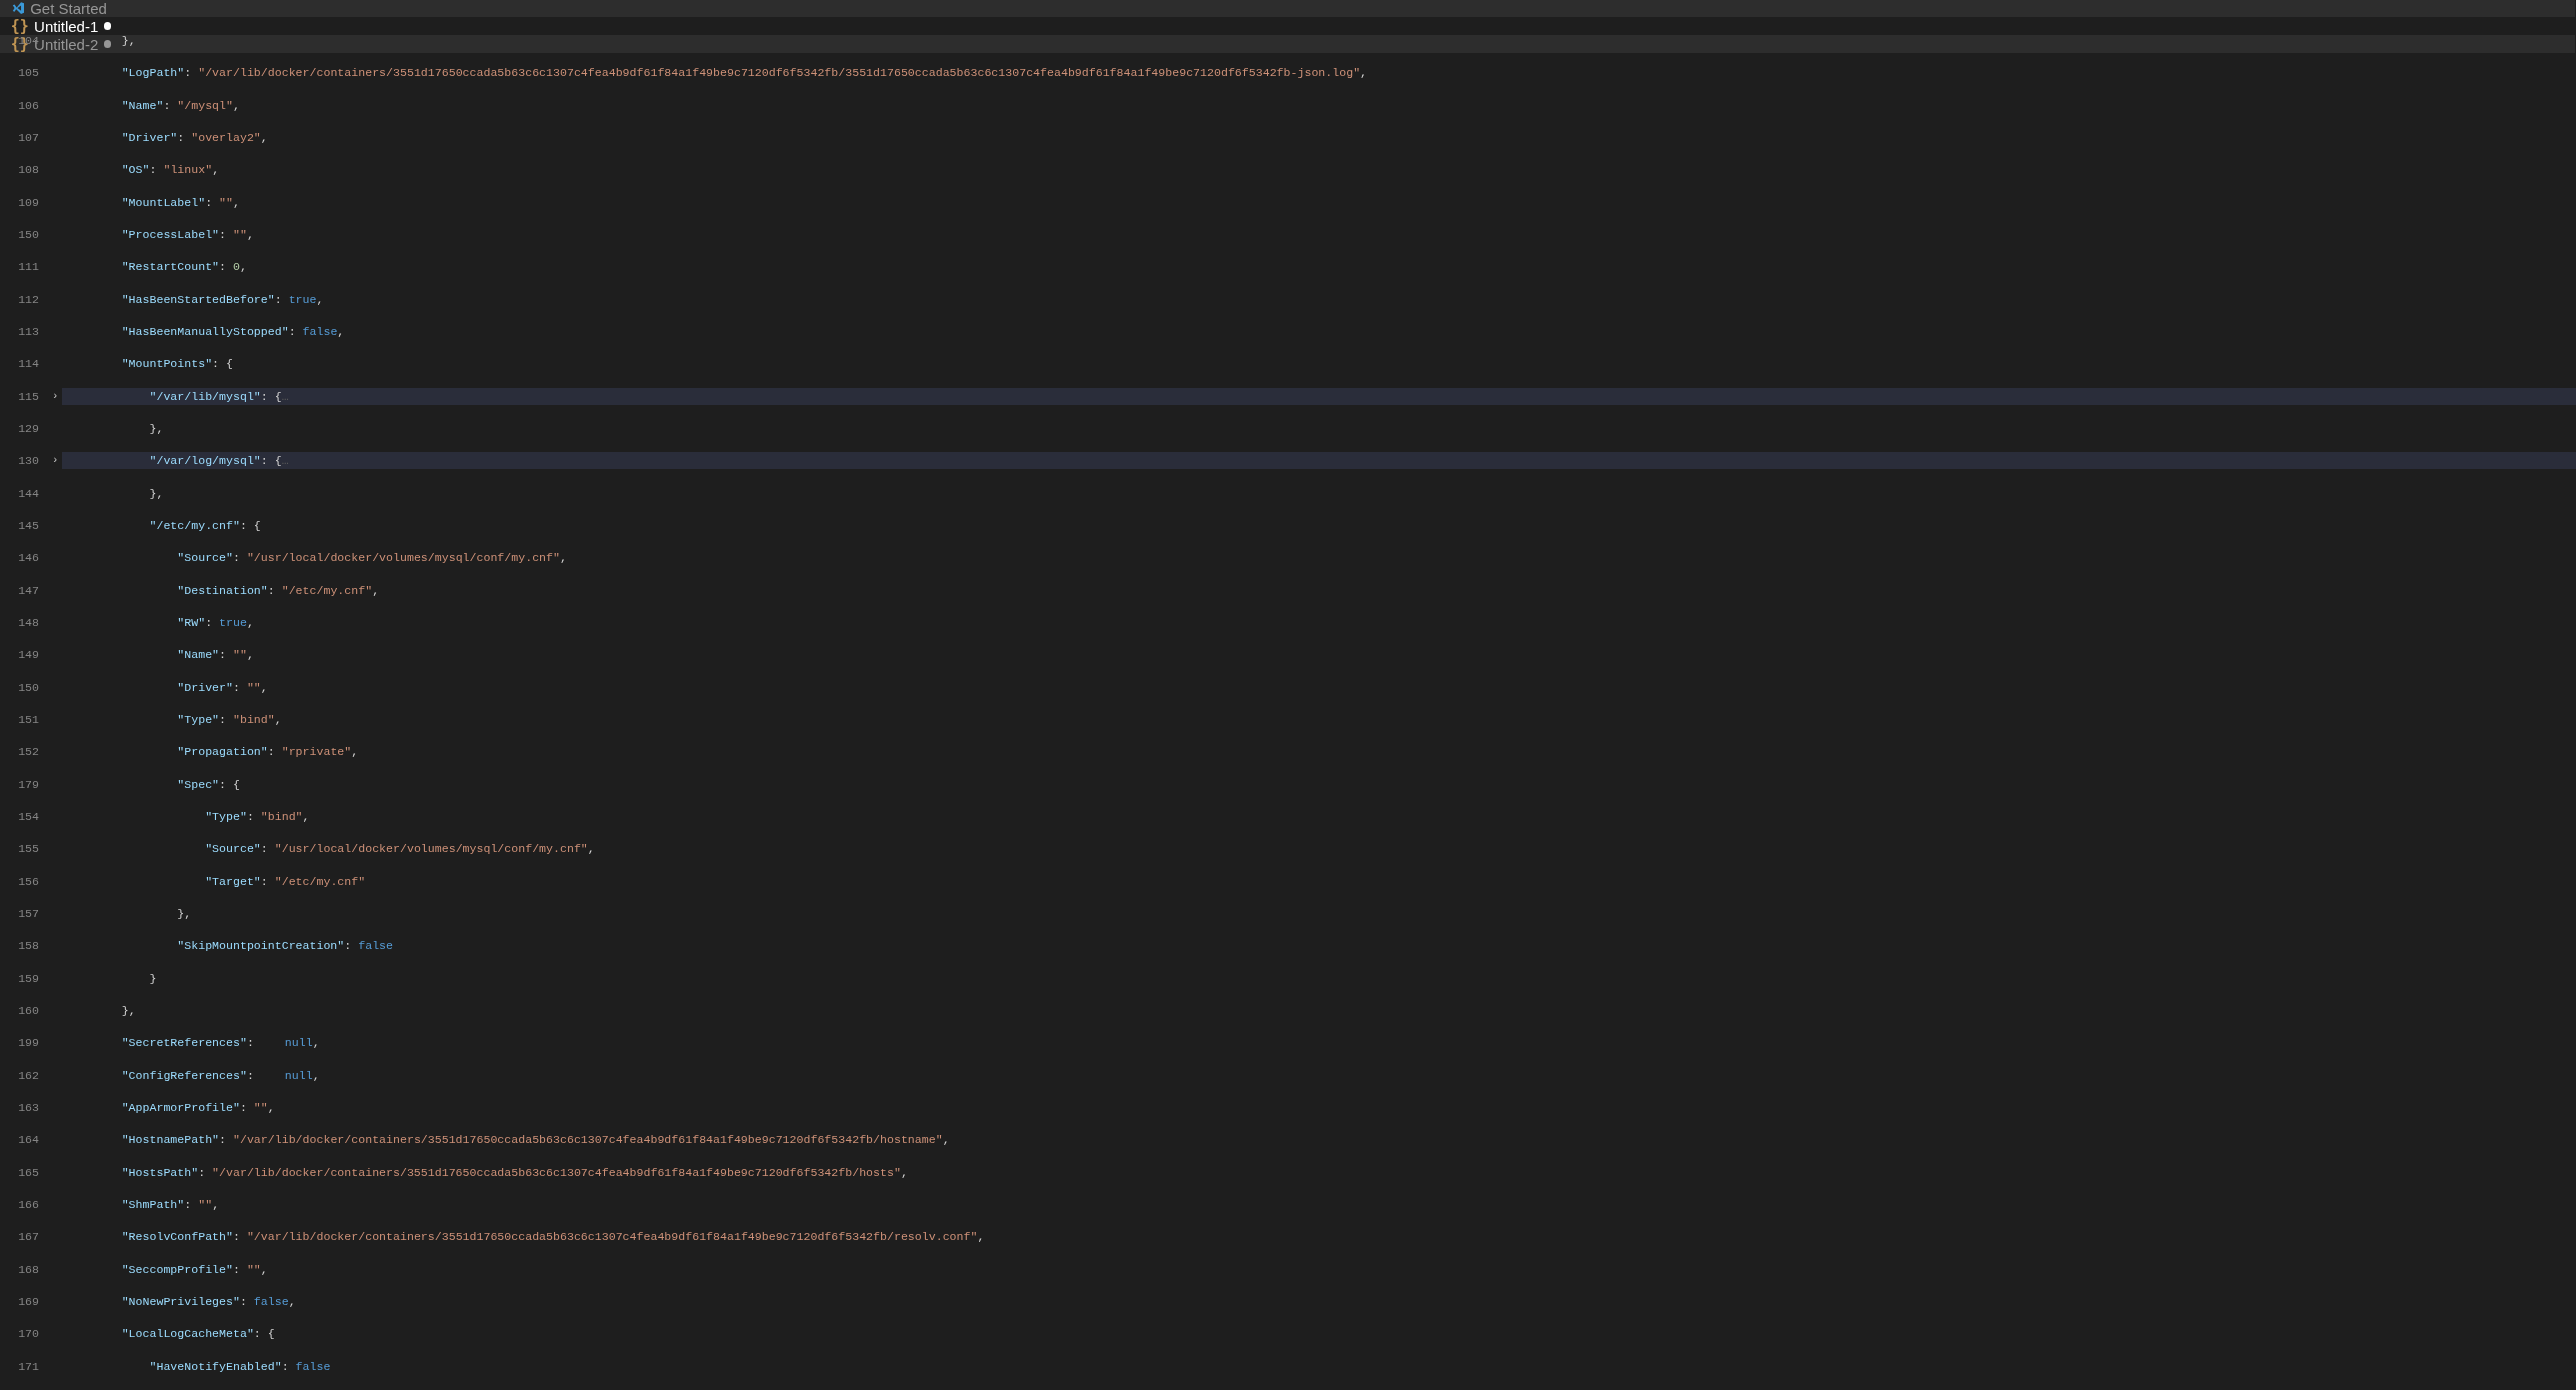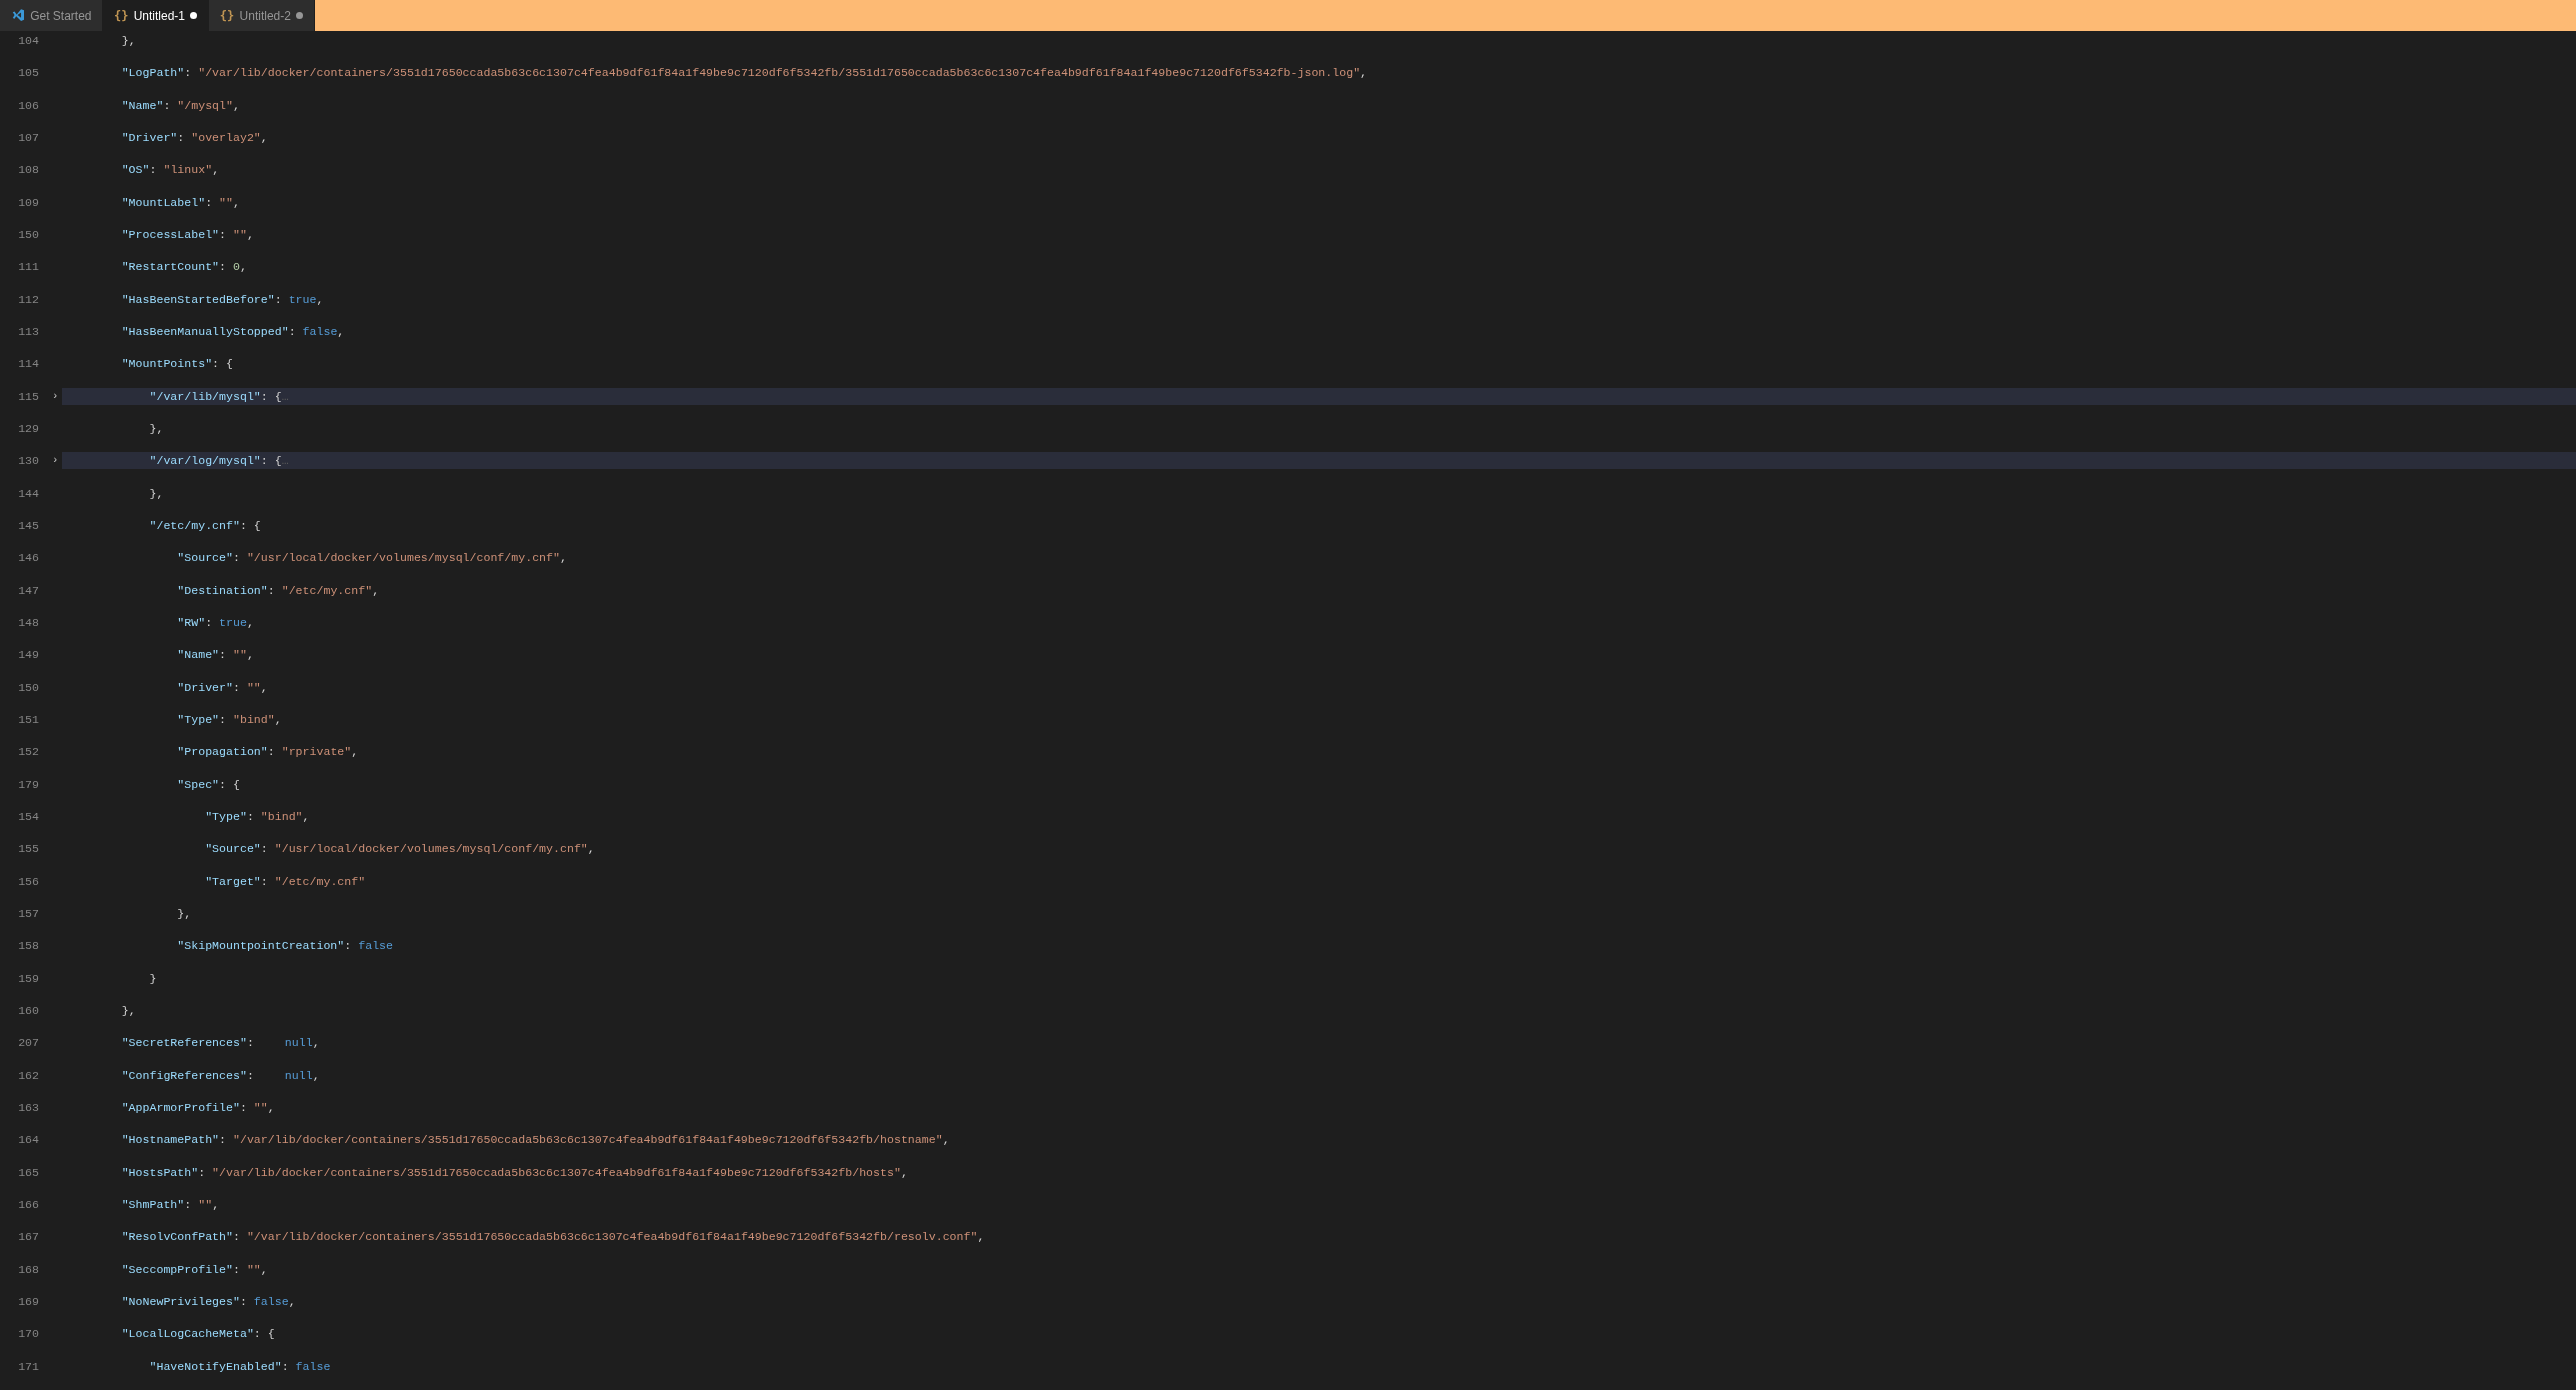--- a/index.html
+++ b/index.html
@@ -8,25 +8,26 @@
       font-size: 11.6px;
       background: #1e1e1e;
       color: #d4d4d4;
       overflow: hidden;
       height: 100vh;
       display: flex;
       flex-direction: column;
     }
     .tabs {
       display: flex;
-      background: #fdba74;
+      background: #ffffff;
       height: 32px;
       border-bottom: 0.9px solid #1e1e1e;
       font-family: -apple-system, "Segoe UI", sans-serif;
-      font-size: 12px;
+      font-size: 15px;
+      flex-direction: column;
     }
     .tab {
       display: flex;
       align-items: center;
       padding: 0 10.7px;
       gap: 5.3px;
       border-right: 0.9px solid #1e1e1e;
       background: #2d2d2d;
       color: #969696;
       cursor: pointer;
@@ -204,21 +205,21 @@
       <div class="line"><span class="c-punc">                </span><span class="c-brace">}</span><span class="c-punc">,</span></div>
       <div class="line-num">158</div>
       <div class="fold"></div>
       <div class="line"><span class="c-punc">                </span><span class="c-key">"SkipMountpointCreation"</span><span class="c-punc">: </span><span class="c-bool">false</span></div>
       <div class="line-num">159</div>
       <div class="fold"></div>
       <div class="line"><span class="c-punc">            </span><span class="c-brace">}</span></div>
       <div class="line-num">160</div>
       <div class="fold"></div>
       <div class="line"><span class="c-punc">        </span><span class="c-brace">}</span><span class="c-punc">,</span></div>
-      <div class="line-num">207</div>
+      <div class="line-num">199</div>
       <div class="fold"></div>
       <div class="line"><span class="c-punc">        </span><span class="c-key">"SecretReferences"</span><span class="c-punc">: </span><span class="c-null">null</span><span class="c-punc">,</span></div>
       <div class="line-num">162</div>
       <div class="fold"></div>
       <div class="line"><span class="c-punc">        </span><span class="c-key">"ConfigReferences"</span><span class="c-punc">: </span><span class="c-null">null</span><span class="c-punc">,</span></div>
       <div class="line-num">163</div>
       <div class="fold"></div>
       <div class="line"><span class="c-punc">        </span><span class="c-key">"AppArmorProfile"</span><span class="c-punc">: </span><span class="c-str">""</span><span class="c-punc">,</span></div>
       <div class="line-num">164</div>
       <div class="fold"></div>

